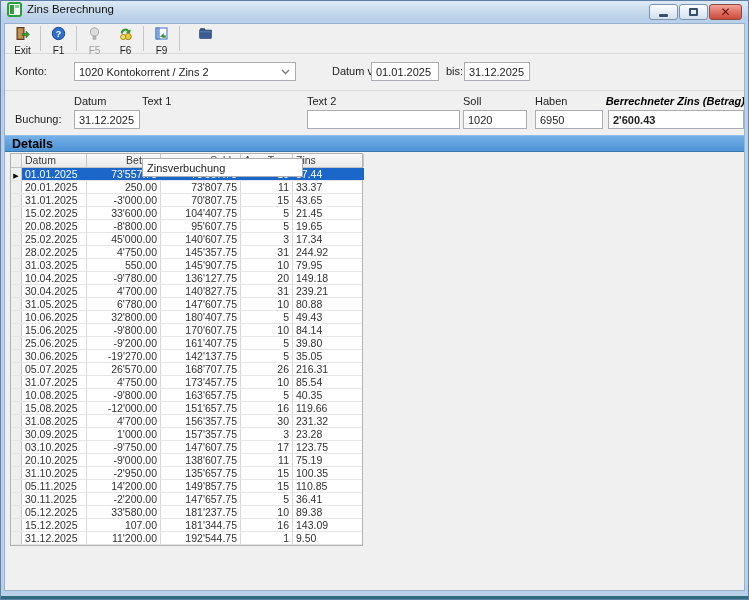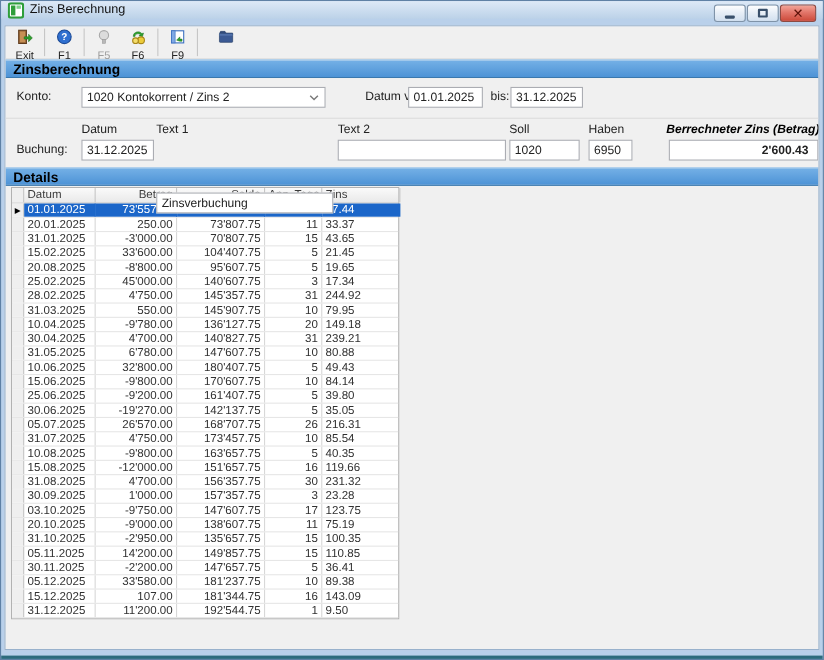--- a/index.html
+++ b/index.html
@@ -68,21 +68,21 @@
   .field{
     position:absolute;height:19px;background:#fff;
     border:1px solid #abadb3;font-size:11px;color:#222;
     padding:2px 4px;line-height:14px;white-space:nowrap;overflow:hidden;
   }
   .combo{display:flex;justify-content:space-between;align-items:center;padding-right:5px;}
   .combo svg{width:9px;height:6px;flex:0 0 auto;}
   
   .buchung-panel{position:relative;height:45px;background:#f0f0f0;border-top:1px solid #dcdcdc;}
   .flabel.bold{font-weight:bold;color:#000;}
-  .num{text-align:right;}
+  .num{text-align:left;}
   .bold-val{font-weight:bold;}
   
   .grid{
     margin:1px 0 0 5px;width:353px;
     border:1px solid #b2b2b2;background:#fff;
     font-size:10.5px;color:#303030;
   }
   .trow,.thead{display:flex;}
   .thead{
     background:linear-gradient(#fafafa,#e9e9e9);
@@ -188,21 +188,20 @@
         <span>
           <svg viewBox="0 0 15 15">
               <path d="M1.5 4.5 l1-2 h4 l1 1.5 h6 v1.5 z" fill="#2f4a7c" stroke="#223a62" stroke-width="0.5"></path>
               <rect x="1.5" y="4.5" width="12" height="8" rx="0.8" fill="#3b5a94" stroke="#223a62" stroke-width="0.6"></rect>
               <rect x="1.5" y="4.5" width="12" height="2" fill="#5a7ab4" opacity="0.7"></rect>
             </svg>
         </span>
       </div>
     </div>
 
-    <div class="section-bar">Zinsberechnung</div>
 
     <div class="konto-panel">
       <span class="flabel" style="left:10px;top:11px;">Konto:</span>
       <div class="field combo" style="left:69px;top:8px;width:222px;">
         <span>1020  Kontokorrent / Zins 2</span>
         <svg viewBox="0 0 9 6">
             <polyline points="1,1 4.5,4.5 8,1" fill="none" stroke="#7a7a7a" stroke-width="1.3"></polyline>
           </svg>
       </div>
       <span class="flabel" style="left:327px;top:11px;">Datum von:</span>
@@ -217,21 +216,21 @@
       <span class="flabel" style="left:137px;top:4px;">Text 1</span>
       <span class="flabel" style="left:302px;top:4px;">Text 2</span>
       <span class="flabel" style="left:458px;top:4px;">Soll</span>
       <span class="flabel" style="left:530px;top:4px;">Haben</span>
       <span class="flabel bold" style="left:597px;top:4px;width:143px;text-align:right;font-style:italic;">Berrechneter Zins (Betrag)</span>
 
       <div class="field" style="left:69px;top:19px;width:66px;">31.12.2025</div>
       <div class="field" style="left:137px;top:19px;width:161px;margin-top:48px;">Zinsverbuchung</div>
       <div class="field" style="left:302px;top:19px;width:153px;"></div>
       <div class="field" style="left:458px;top:19px;width:64px;">1020</div>
-      <div class="field" style="left:530px;top:19px;width:40px;">6950</div>
+      <div class="field" style="left:530px;top:19px;width:68px;">6950</div>
       <div class="field num bold-val" style="left:603px;top:19px;width:136px;padding-right:8px;">2'600.43</div>
     </div>
 
     <div class="section-bar">Details</div>
 
     <div class="grid">
       <div class="thead">
         <div class="cell c0"></div>
         <div class="cell c1">Datum</div>
         <div class="cell c2">Betrag</div>

